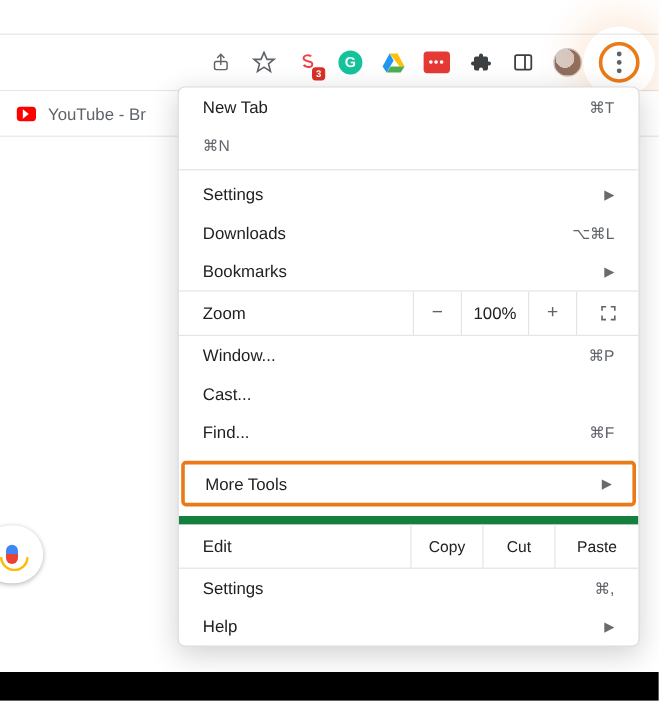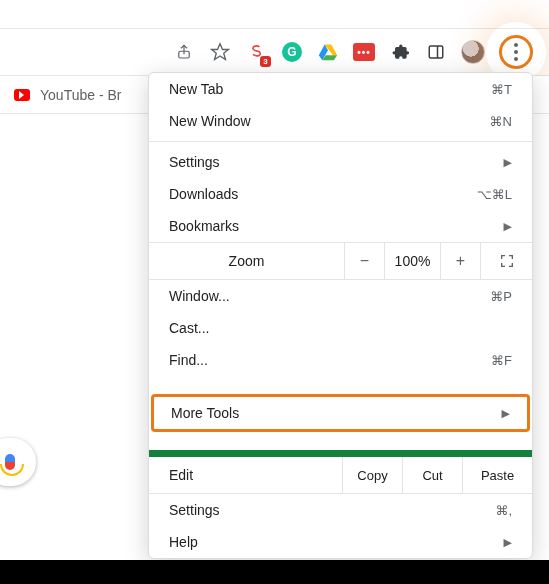--- a/index.html
+++ b/index.html
@@ -131,37 +131,37 @@
     padding: 8px 20px;
     min-height: 32px;
   }
   .mi .lbl { flex: 1; }
   .mi .sc { color:#5f6368; font-size:13px; }
   .sep { height:1px; background:#e4e4e4; margin:4px 0; }
 
   .submenu-arrow { color:#6b6b6b; font-size:11px; }
 
   
-  .zoomrow { display:flex; align-items:stretch; border-top:1px solid #e4e4e4; border-bottom:1px solid #e4e4e4;text-align:center; }
+  .zoomrow { display:flex; align-items:stretch; border-top:1px solid #e4e4e4; border-bottom:1px solid #e4e4e4; }
   .zoomrow .zlabel { flex:1; padding:10px 20px; }
   .zoomrow .zbtn { width:40px; border-left:1px solid #e4e4e4; display:flex; align-items:center; justify-content:center; color:#5f6368; font-size:16px; }
   .zoomrow .zval { width:56px; border-left:1px solid #e4e4e4; display:flex; align-items:center; justify-content:center; }
   .zoomrow .zfs { width:52px; border-left:1px solid #e4e4e4; display:flex; align-items:center; justify-content:center; }
 
   
   .editrow { display:flex; align-items:stretch; border-top:7px solid #15803d; border-bottom:1px solid #e4e4e4; }
   .editrow .elabel { flex:1; padding:10px 20px; }
   .editrow .ebtn { width:60px; border-left:1px solid #e4e4e4; display:flex; align-items:center; justify-content:center; font-size:13px; }
   .editrow .ebtn.w70 { width:70px; }
 
   
   .hl {
     border: 3px solid #ea7a17;
     border-radius: 4px;
-    margin: 18px 2px;
+    margin: 8px 2px;
     padding: 8px 17px;
   }
 </style>
 </head>
 <body>
 
 <div class="stage">
 
   <div class="chrome-top">
     <div class="toolbar-icons">
@@ -227,21 +227,20 @@
     <span class="mic"></span>
   </div>
 
   <div class="menu">
 
     <div class="mi">
       <span class="lbl">New Tab</span>
       <span class="sc">⌘T</span>
     </div>
     <div class="mi">
-      <span class="lbl">New Window</span>
       <span class="sc">⌘N</span>
     </div>
 
     <div class="sep"></div>
 
     <div class="mi">
       <span class="lbl">Settings</span>
       <span class="submenu-arrow">▶</span>
     </div>
     <div class="mi">

